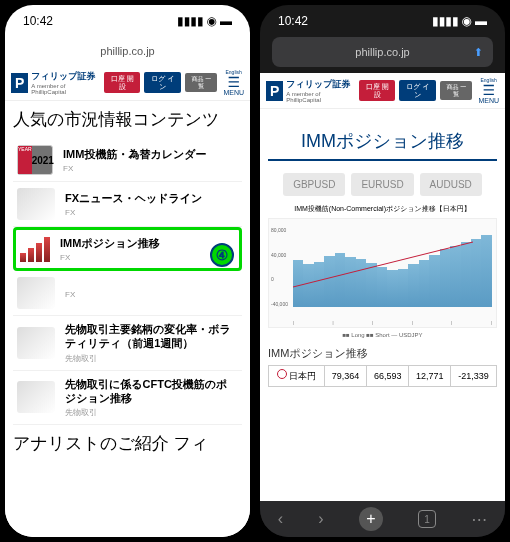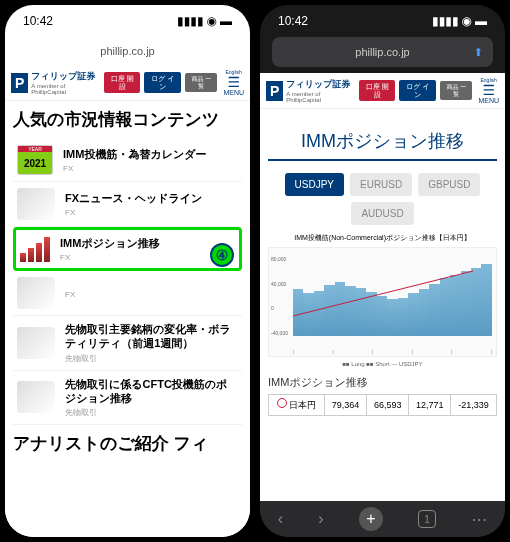--- a/index.html
+++ b/index.html
@@ -15,21 +15,21 @@
 .header{background:#fff;padding:4px 6px;display:flex;align-items:center;gap:4px;border-bottom:1px solid #eee}
 .logo{display:flex;align-items:center;font-size:9px;color:#003d7a;font-weight:700}
 .logo-p{background:#003d7a;color:#fff;padding:2px 4px;font-size:14px;margin-right:3px}
 .logo-sub{font-size:6px;color:#666;font-weight:400}
 .hbtn{background:#c41e3a;color:#fff;font-size:7px;padding:3px 4px;border-radius:2px;text-align:center;line-height:1.1}
 .hbtn.blue{background:#003d7a}
 .hbtn.gray{background:#666;font-size:6px}
 .menu{color:#003d7a;font-size:7px;text-align:center;margin-left:2px}
 .menu-icon{font-size:14px;line-height:1}
 .content{flex:1;overflow:hidden;background:#fff;padding:8px}
-.section-title{font-size:17px;font-weight:700;margin-bottom:8px;line-height:1.3}
+.section-title{font-size:17px;font-weight:400;margin-bottom:8px;line-height:1.3}
 .list-item{display:flex;align-items:center;padding:6px 4px;gap:10px;border-bottom:1px solid #f0f0f0}
 .list-item.hl{border:3px solid #00d800;border-radius:4px}
 .item-text{flex:1}
 .item-title{font-size:11px;font-weight:600;line-height:1.3}
 .item-cat{font-size:8px;color:#999;margin-top:2px}
 .badge{position:absolute;width:24px;height:24px;border-radius:50%;background:#00d800;color:#003d7a;display:flex;align-items:center;justify-content:center;font-weight:900;font-size:14px;right:16px;top:238px;border:2px solid #003d7a}
 .page-title{color:#003d7a;font-size:18px;text-align:center;margin:12px 0;border-bottom:2px solid #003d7a;padding-bottom:6px}
 .tabs{display:flex;flex-wrap:wrap;gap:6px;justify-content:center;margin-bottom:8px}
 .tab{padding:6px 10px;font-size:10px;background:#e8e8e8;color:#888;border-radius:3px}
 .tab.active{background:#003d7a;color:#fff}
@@ -42,21 +42,21 @@
 .xaxis{position:absolute;left:24px;right:4px;bottom:2px;display:flex;justify-content:space-between;font-size:4px;color:#666}
 .legend{text-align:center;font-size:6px;color:#666;margin-bottom:8px}
 .dtitle{font-size:11px;color:#333;margin:6px 0 4px}
 table{width:100%;border-collapse:collapse;font-size:9px}
 th,td{border:1px solid #ccc;padding:3px;text-align:center}
 th{background:#f5f5f5;font-size:8px}
 .flag{display:inline-block;width:10px;height:10px;border-radius:50%;background:#fff;border:1px solid #c41e3a;margin-right:2px}
 .bottombar{height:36px;background:#2a2a2c;display:flex;align-items:center;justify-content:space-around;color:#888;font-size:16px}
 .plus{width:24px;height:24px;border-radius:50%;background:#555;display:flex;align-items:center;justify-content:center;color:#fff}
 .tabcount{border:1.5px solid #888;border-radius:4px;width:18px;height:18px;display:flex;align-items:center;justify-content:center;font-size:10px}
-.cal{background:#84cc16;border:1px solid #ccc;border-radius:3px;width:36px;height:30px;display:flex;flex-direction:column;font-size:6px}
+.cal{background:#737373;border:1px solid #ccc;border-radius:3px;width:36px;height:30px;display:flex;flex-direction:row;font-size:6px}
 .cal-h{background:#c41e3a;color:#fff;text-align:center;font-size:5px}
 .cal-b{flex:1;display:flex;align-items:center;justify-content:center;font-weight:700;font-size:10px}
 .bars-icon{display:flex;align-items:flex-end;gap:2px;height:26px}
 .bars-icon span{width:6px;background:linear-gradient(#d44,#822)}
 .cimg{width:38px;height:32px;background:linear-gradient(135deg,#ddd,#fff);border-radius:3px}
 </style>
 </head>
 <body>
 
 <div class="phone">
@@ -179,23 +179,22 @@
 一覧</div>
       <div class="menu">
           <div style="font-size:5px">English</div>
           <div class="menu-icon">☰</div>
           <div>MENU</div>
         </div>
     </div>
     <div class="content">
       <div class="page-title">IMMポジション推移</div>
       <div class="tabs">
-        <div class="tab active">USDJPY</div>
+        <div class="tab">GBPUSD</div>
         <div class="tab">EURUSD</div>
-        <div class="tab">GBPUSD</div>
         <div class="tab">AUDUSD</div>
       </div>
       <div class="chart-title">IMM投機筋(Non-Commercial)ポジション推移【日本円】</div>
       <div class="chart">
         <div class="yaxis">
             <span>80,000</span>
             <span>40,000</span>
             <span>0</span>
             <span>-40,000</span>
           </div>

